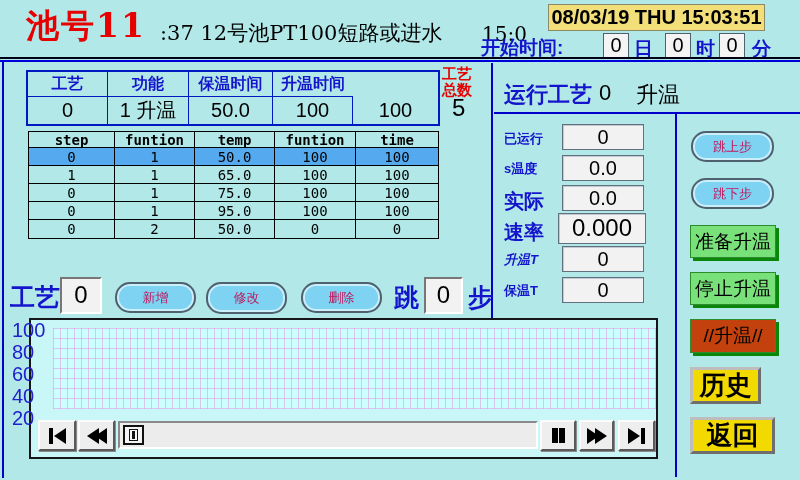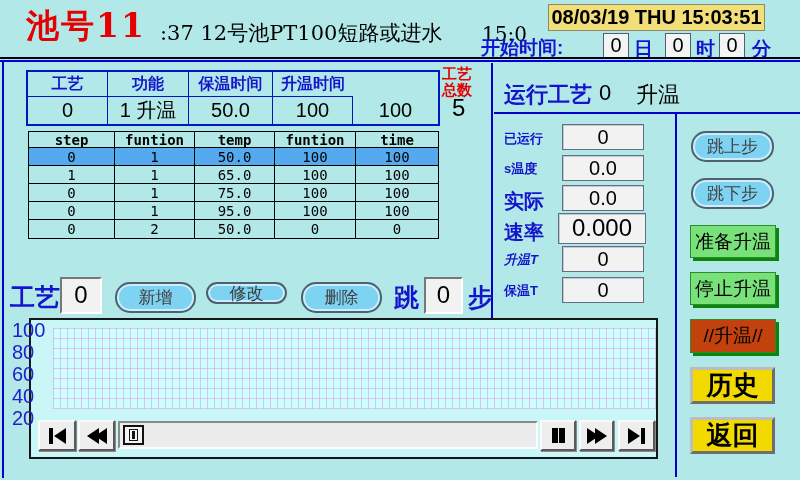--- a/index.html
+++ b/index.html
@@ -42,21 +42,21 @@
              font-family:"DejaVu Sans Mono",monospace; font-size:14px; color:#000; }
   .st-cell:last-child { border-right:none; }
   .sel { background:#55a9ee; }
 
   
   .big-blue { font-size:25px; color:#1414cc; font-weight:bold; }
   .ebox { background:#f2f2f2; border:2px solid; border-color:#777 #fff #fff #777;
           font-size:24px; color:#000; text-align:center; line-height:32px; }
   .btn-blue { background:#7ed3f2; border:2px solid #4f616e; border-radius:15px;
               box-shadow:inset 0 0 0 2px #cceefb; display:flex; align-items:center; justify-content:center;
-              font-size:17px; color:#404040; cursor:pointer; }
+              font-size:13px; color:#be185d; cursor:pointer; }
 
   
   .chart-box { left:29px; top:318px; width:629px; height:141px; border:2px solid #15151a; background:#c9f6f6; }
   .grid { position:absolute; left:22px; top:8px; width:603px; height:81px; background-color:#ccffff;
           background-image:
             repeating-linear-gradient(to right,  rgba(225,150,225,0.55) 0 1px, transparent 1px 7px),
             repeating-linear-gradient(to bottom, rgba(225,150,225,0.55) 0 1px, transparent 1px 10px); }
   .ytick { color:#2020cc; font-size:20px; line-height:20px; }
 
   .vcr-btn { position:absolute; background:#eeeeee; border:2px solid; border-color:#fbfbfb #5a5a5a #5a5a5a #fbfbfb;
@@ -171,21 +171,21 @@
     <div class="st-cell">2</div>
     <div class="st-cell">50.0</div>
     <div class="st-cell">0</div>
     <div class="st-cell">0</div>
   </div>
 </div>
 
 <div class="abs big-blue" style="left:10px; top:281px;">工艺</div>
 <div class="abs ebox" style="left:60px; top:277px; width:42px; height:37px;">0</div>
 <div class="abs btn-blue" style="left:115px; top:282px; width:81px; height:31px;">新增</div>
-<div class="abs btn-blue" style="left:206px; top:282px; width:81px; height:22px;">修改</div>
+<div class="abs btn-blue" style="left:206px; top:282px; width:81px; height:32px;">修改</div>
 <div class="abs btn-blue" style="left:301px; top:282px; width:81px; height:31px;">删除</div>
 <div class="abs big-blue" style="left:394px; top:281px;">跳</div>
 <div class="abs ebox" style="left:424px; top:277px; width:39px; height:37px;">0</div>
 <div class="abs big-blue" style="left:468px; top:281px;">步</div>
 
 <div class="abs chart-box">
   <div class="grid"></div>
 
   <div class="vcr-btn" style="left:7px; top:100px; width:38px; height:31px;">
     <span class="icon-wrap">
@@ -253,14 +253,14 @@
 <div class="abs fbox" style="left:562px; top:246px; width:82px; height:26px; line-height:24px;">0</div>
 
 <div class="abs blue f-label" style="left:504px; top:282px;">保温T</div>
 <div class="abs fbox" style="left:562px; top:277px; width:82px; height:26px; line-height:24px;">0</div>
 
 <div class="abs btn-blue" style="left:691px; top:131px; width:83px; height:31px;">跳上步</div>
 <div class="abs btn-blue" style="left:691px; top:178px; width:83px; height:31px;">跳下步</div>
 <div class="abs btn-green" style="left:690px; top:225px; width:86px; height:33px;">准备升温</div>
 <div class="abs btn-green" style="left:690px; top:272px; width:86px; height:33px;">停止升温</div>
 <div class="abs btn-green light" style="left:690px; top:319px; width:86px; height:34px;">//升温//</div>
-<div class="abs btn-yellow" style="left:690px; top:367px; width:85px; height:37px;font-family:Liberation Mono, monospace;">历史</div>
+<div class="abs btn-yellow" style="left:690px; top:367px; width:71px; height:37px;font-family:Liberation Mono, monospace;">历史</div>
 <div class="abs btn-yellow" style="left:690px; top:417px; width:85px; height:37px;">返回</div>
 
 </body></html>

